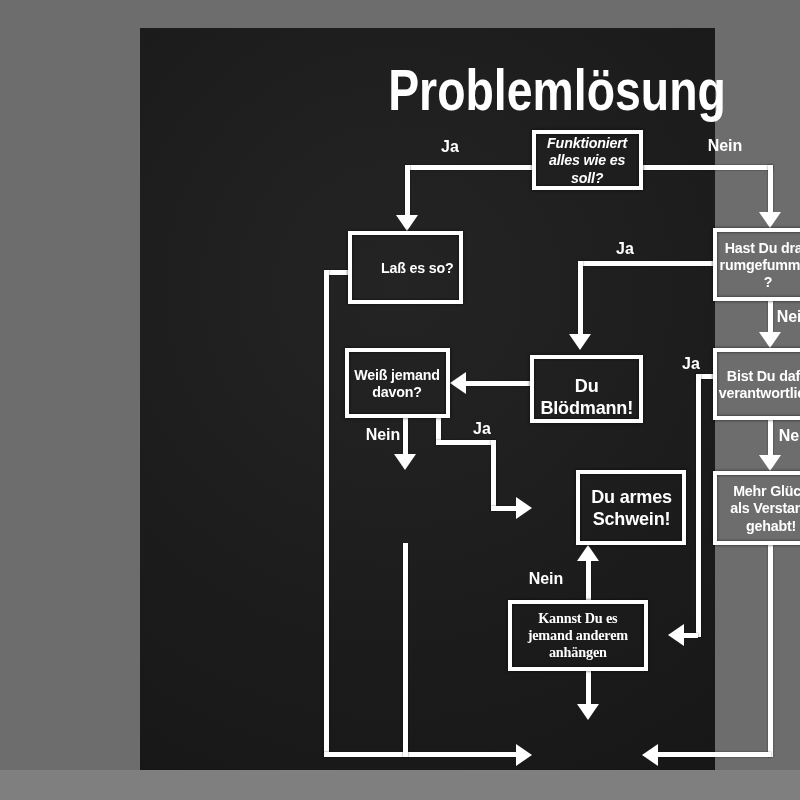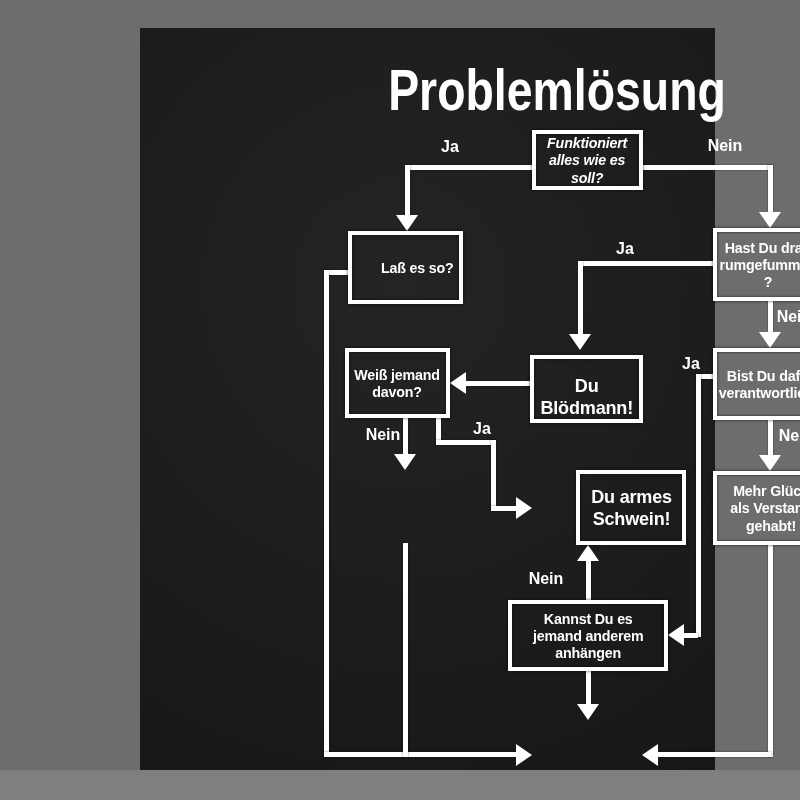--- a/index.html
+++ b/index.html
@@ -47,21 +47,21 @@
   
   .n-funktioniert{left:392px;top:102px;width:111px;height:60px;font-style:italic;}
   .n-lass{left:208px;top:203px;width:115px;height:73px;padding-left:24px;}
   .n-hast{left:573px;top:200px;width:110px;height:73px;}
   .n-weiss{left:205px;top:320px;width:105px;height:70px;}
   .n-bloedmann{left:390px;top:327px;width:113px;height:68px;align-items:flex-end;}
   .n-bist{left:573px;top:320px;width:114px;height:72px;}
   .n-behalt{left:210px;top:442px;width:112px;height:73px;}
   .n-schwein{left:392px;top:442px;width:110px;height:75px;margin-left:44px;}
   .n-glueck{left:573px;top:443px;width:115px;height:74px;}
-  .n-kannst{left:368px;top:572px;width:160px;height:71px;}
+  .n-kannst{left:368px;top:572px;width:140px;height:71px;font-family:Liberation Serif, serif;}
   .n-problem{left:392px;top:692px;width:110px;height:71px;}
 </style>
 </head>
 <body>
 
 <div class="bottom-strip"></div>
 <div class="shirt">
 
   <h1 class="title">Problemlösung</h1>
 

